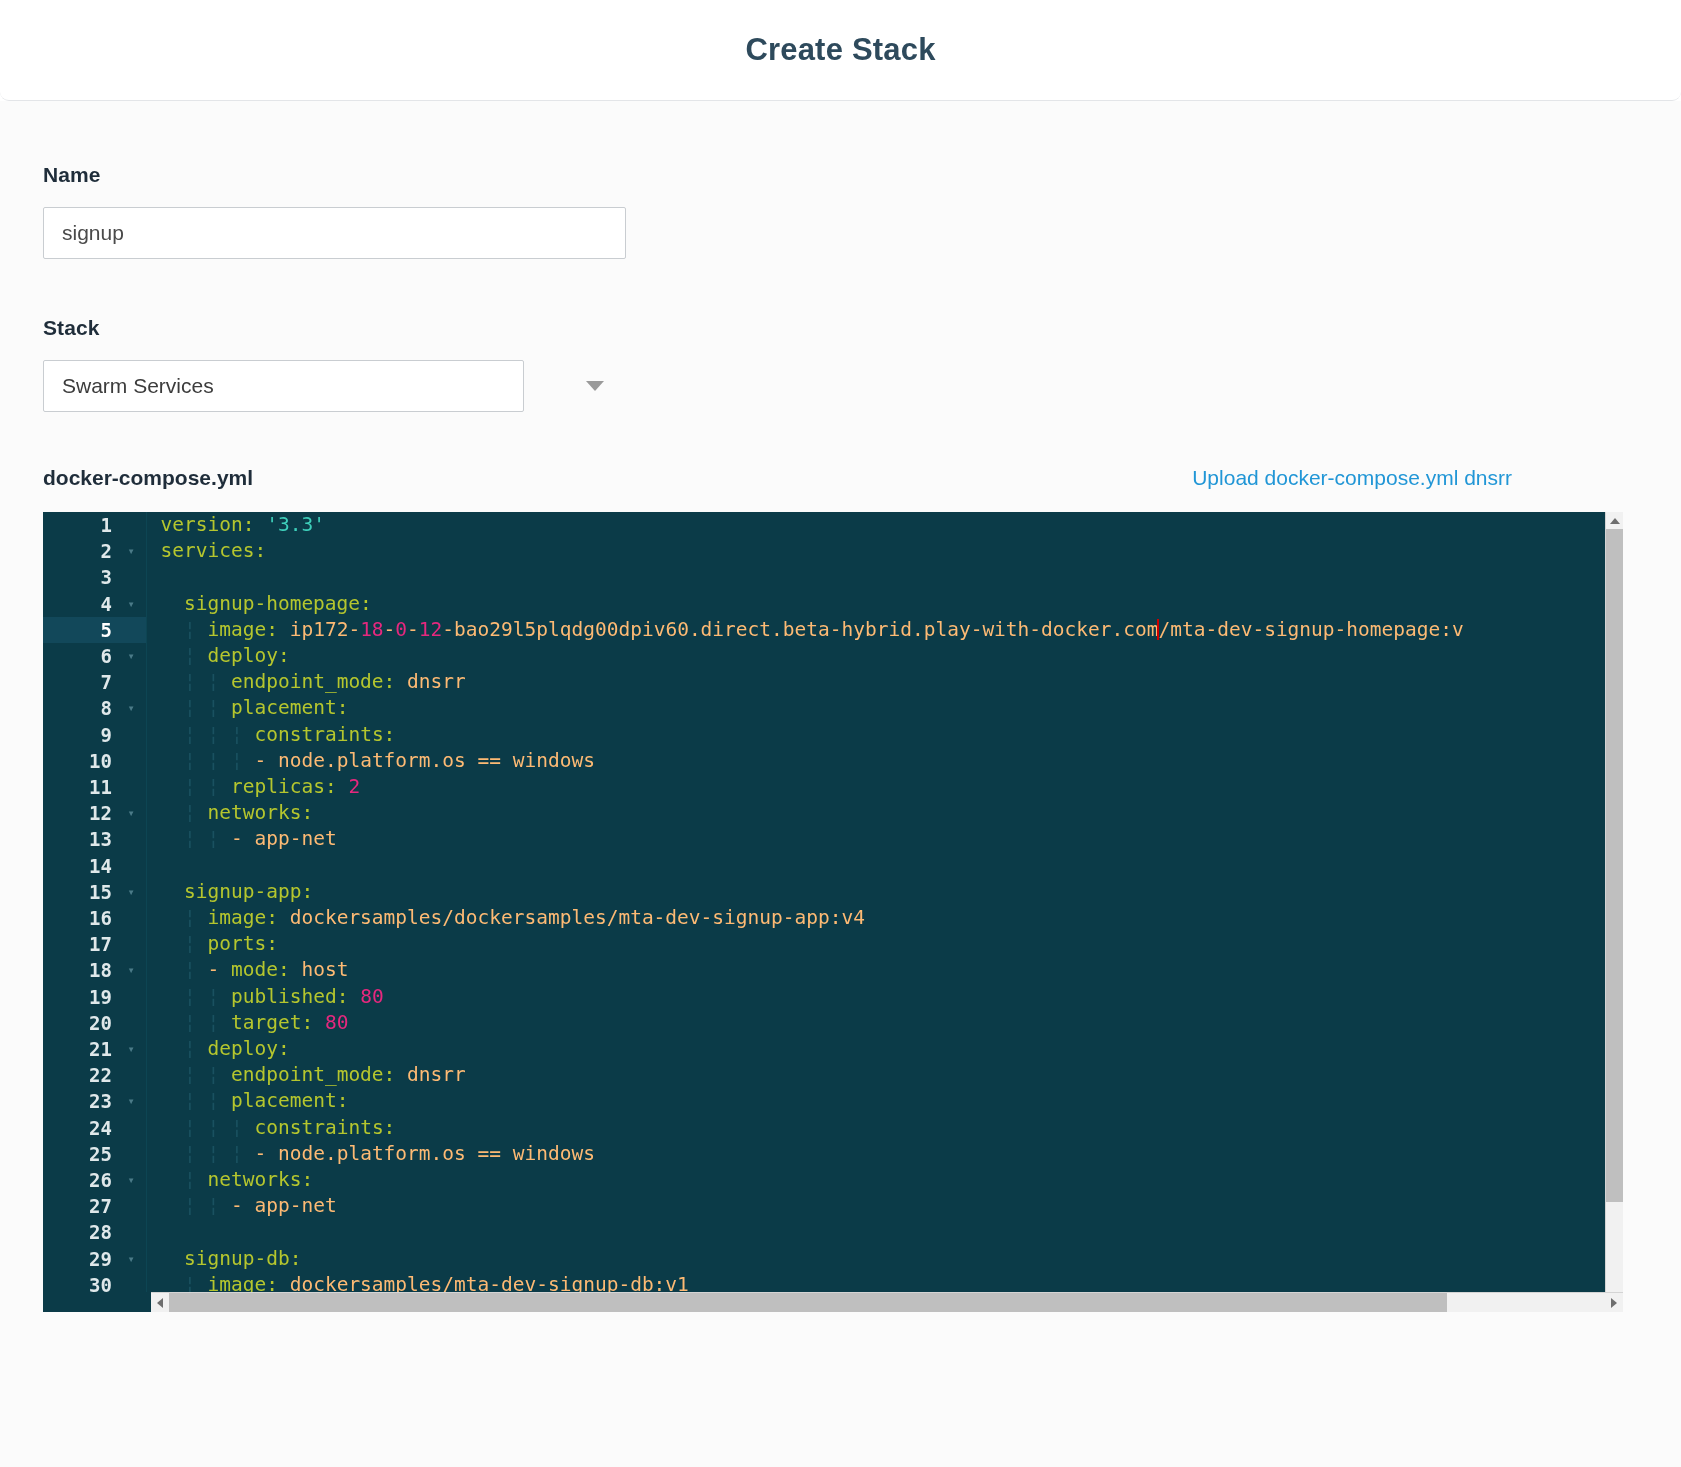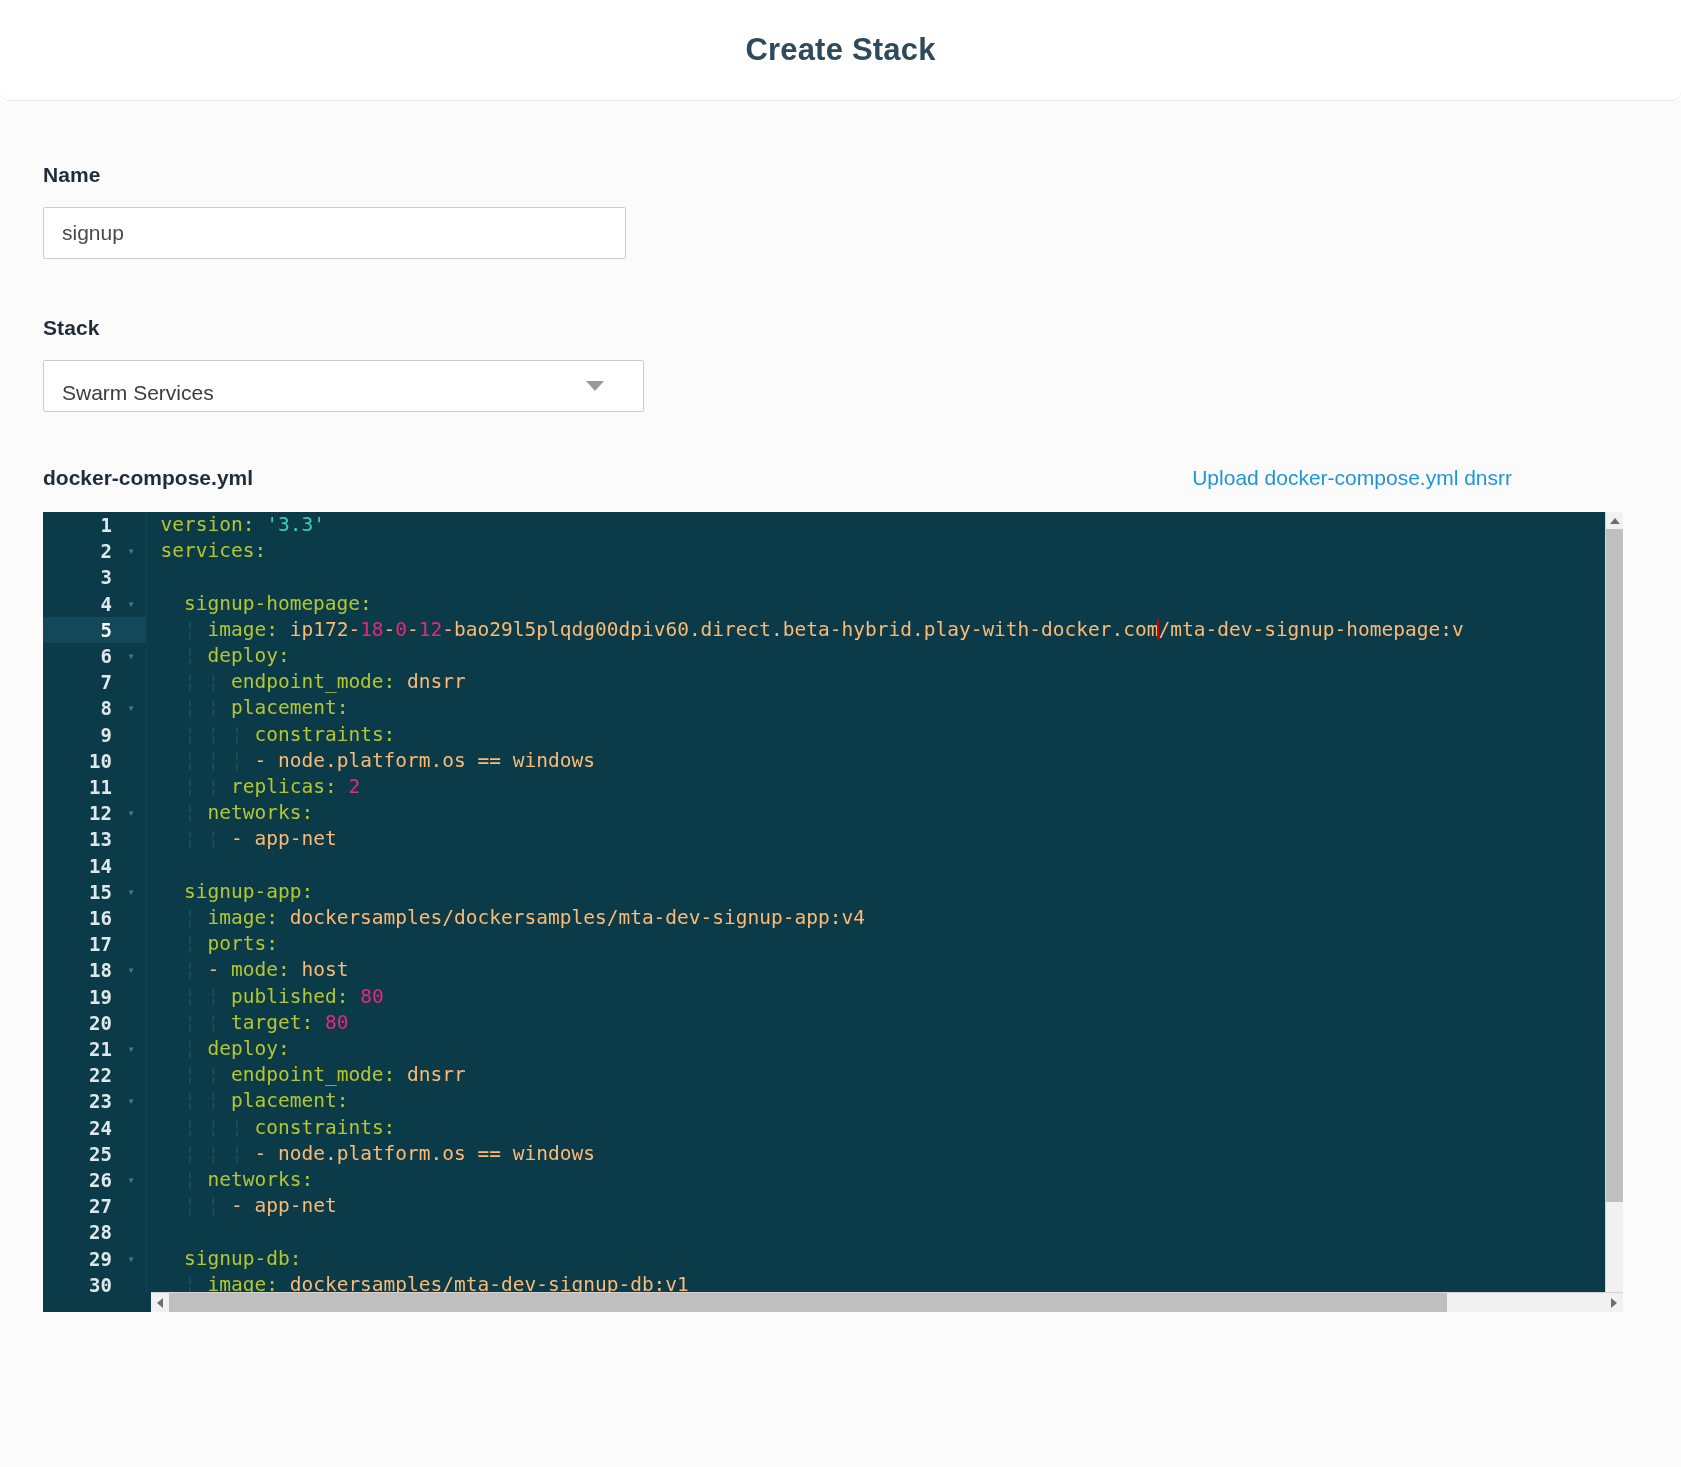--- a/index.html
+++ b/index.html
@@ -63,28 +63,28 @@
   .text-input::placeholder { color: #6d6d6d; }
 
   .field-group-mode { margin-top: 57px; }
 
   .select-wrap {
     position: relative;
     width: 583px;
     height: 52px;
   }
   .select-box {
-    width: 601px;
+    width: 481px;
     height: 52px;
     border: 1px solid #c9cdd1;
     background: #ffffff;
     border-radius: 2px;
     font-size: 21px;
     color: #3c3c3c;
-    padding: 7px 18px;
+    padding: 0 18px;
     line-height: 50px;
     cursor: pointer;
     position: relative;
   }
   .select-arrow {
     position: absolute;
     right: 22px;
     top: 21px;
     width: 0; height: 0;
     border-left: 9px solid transparent;

